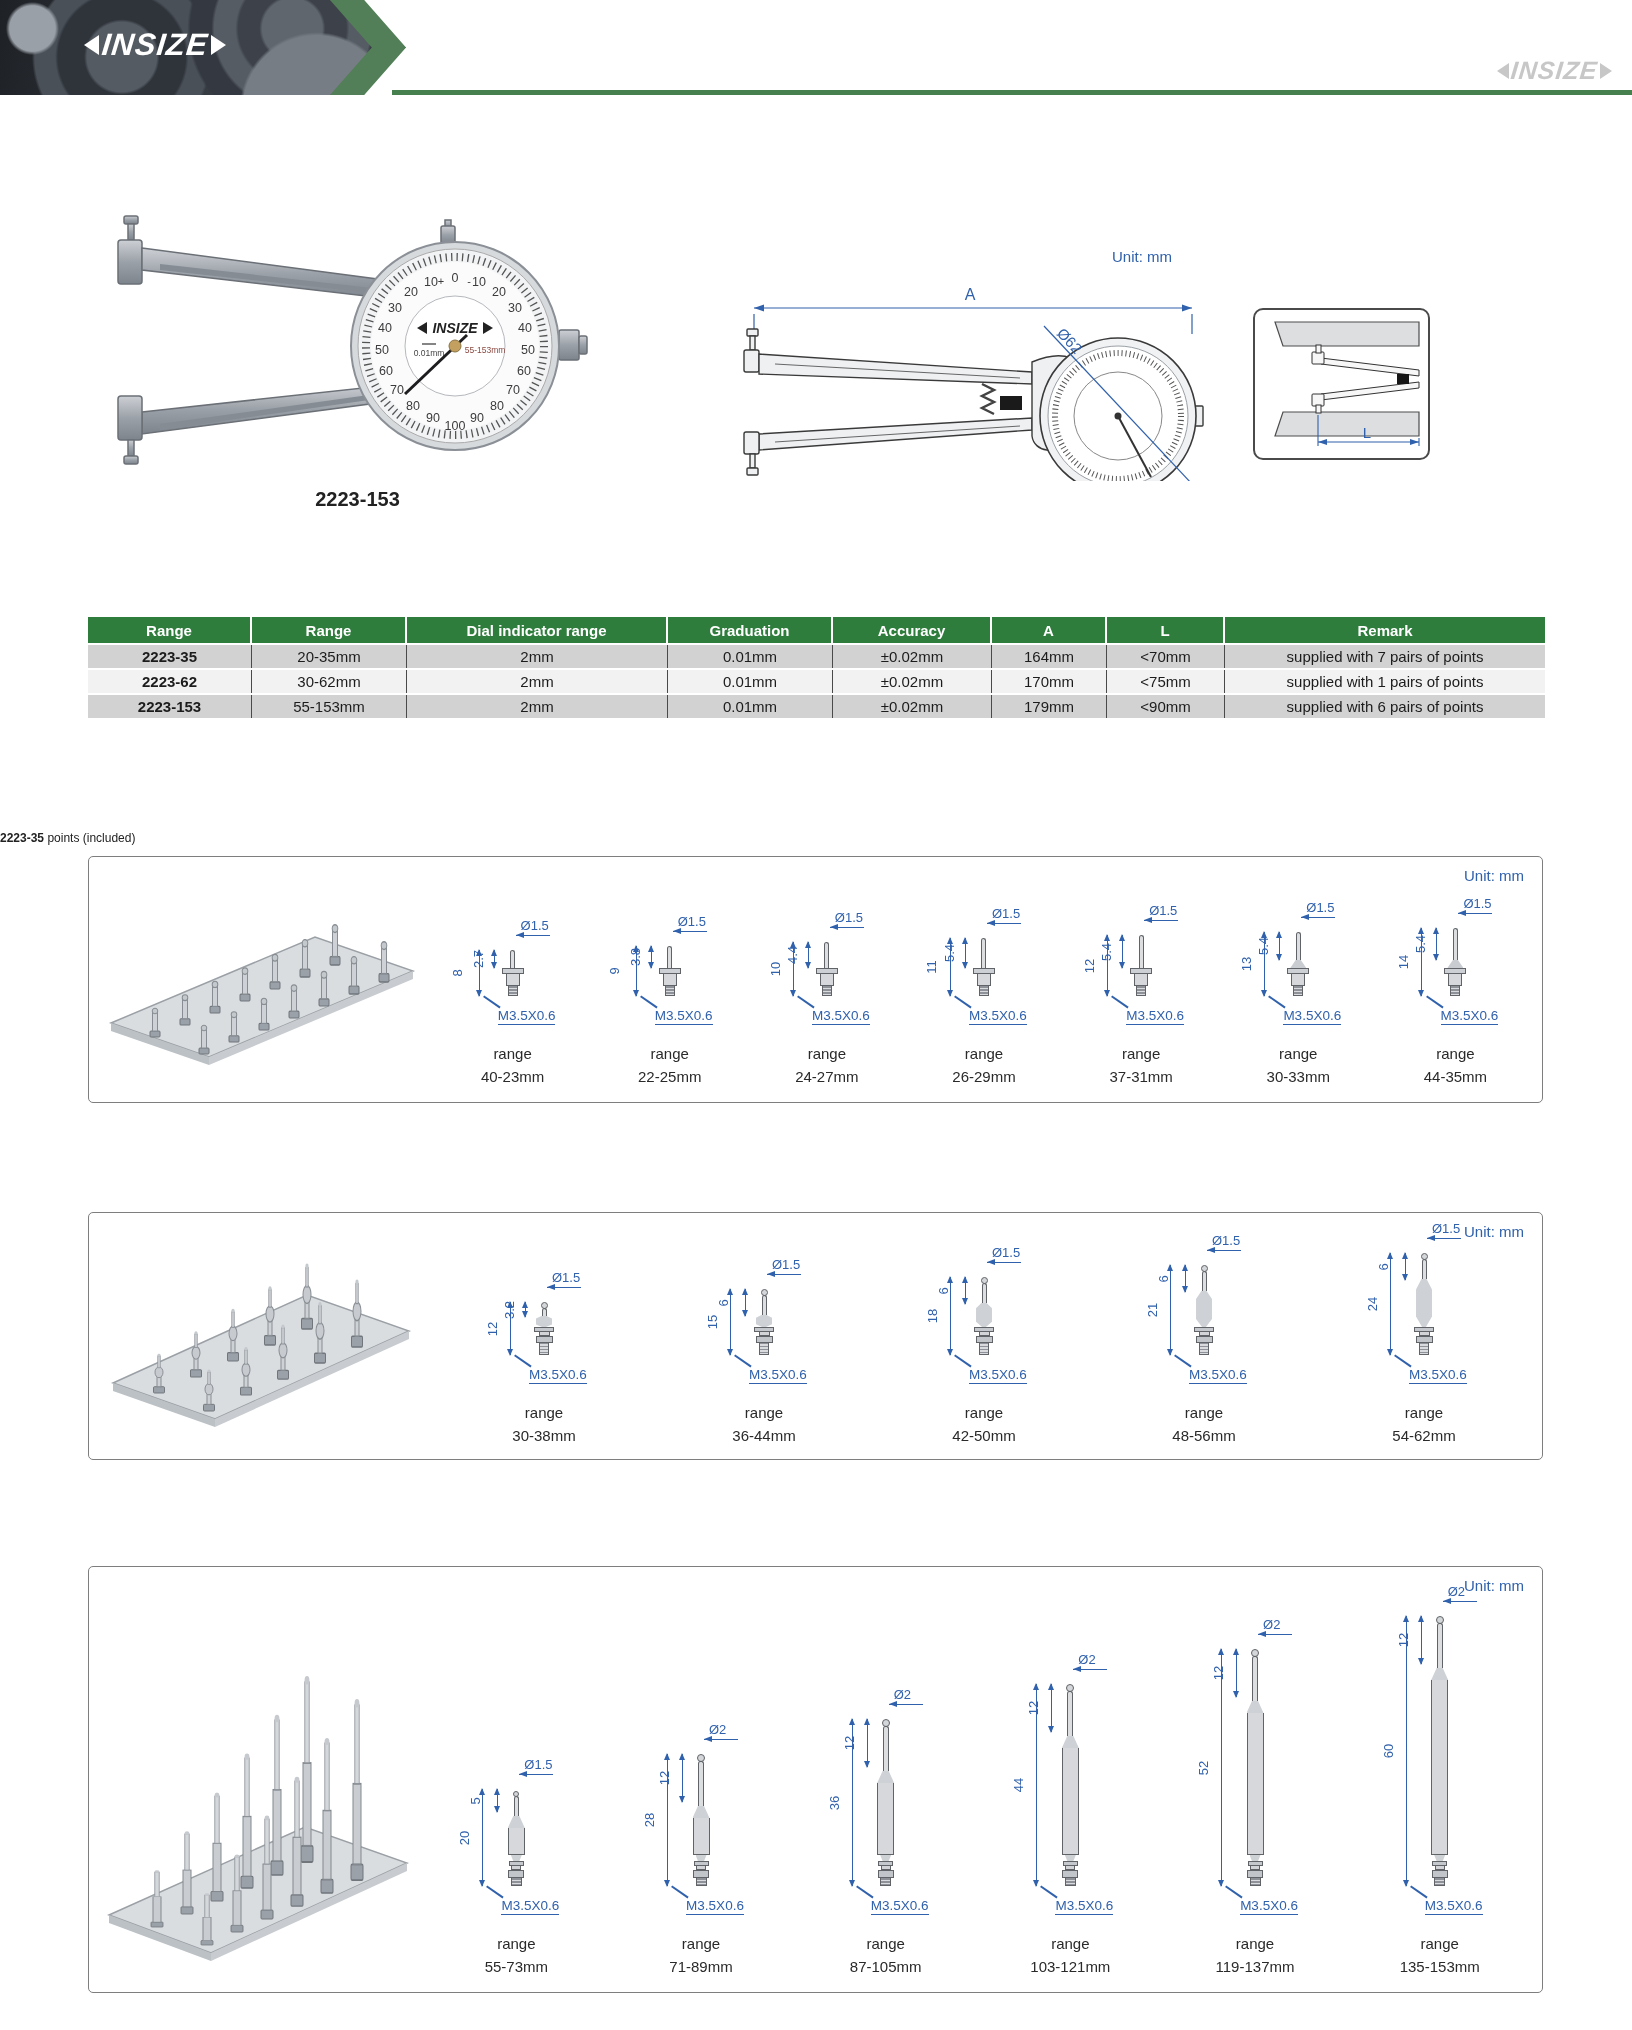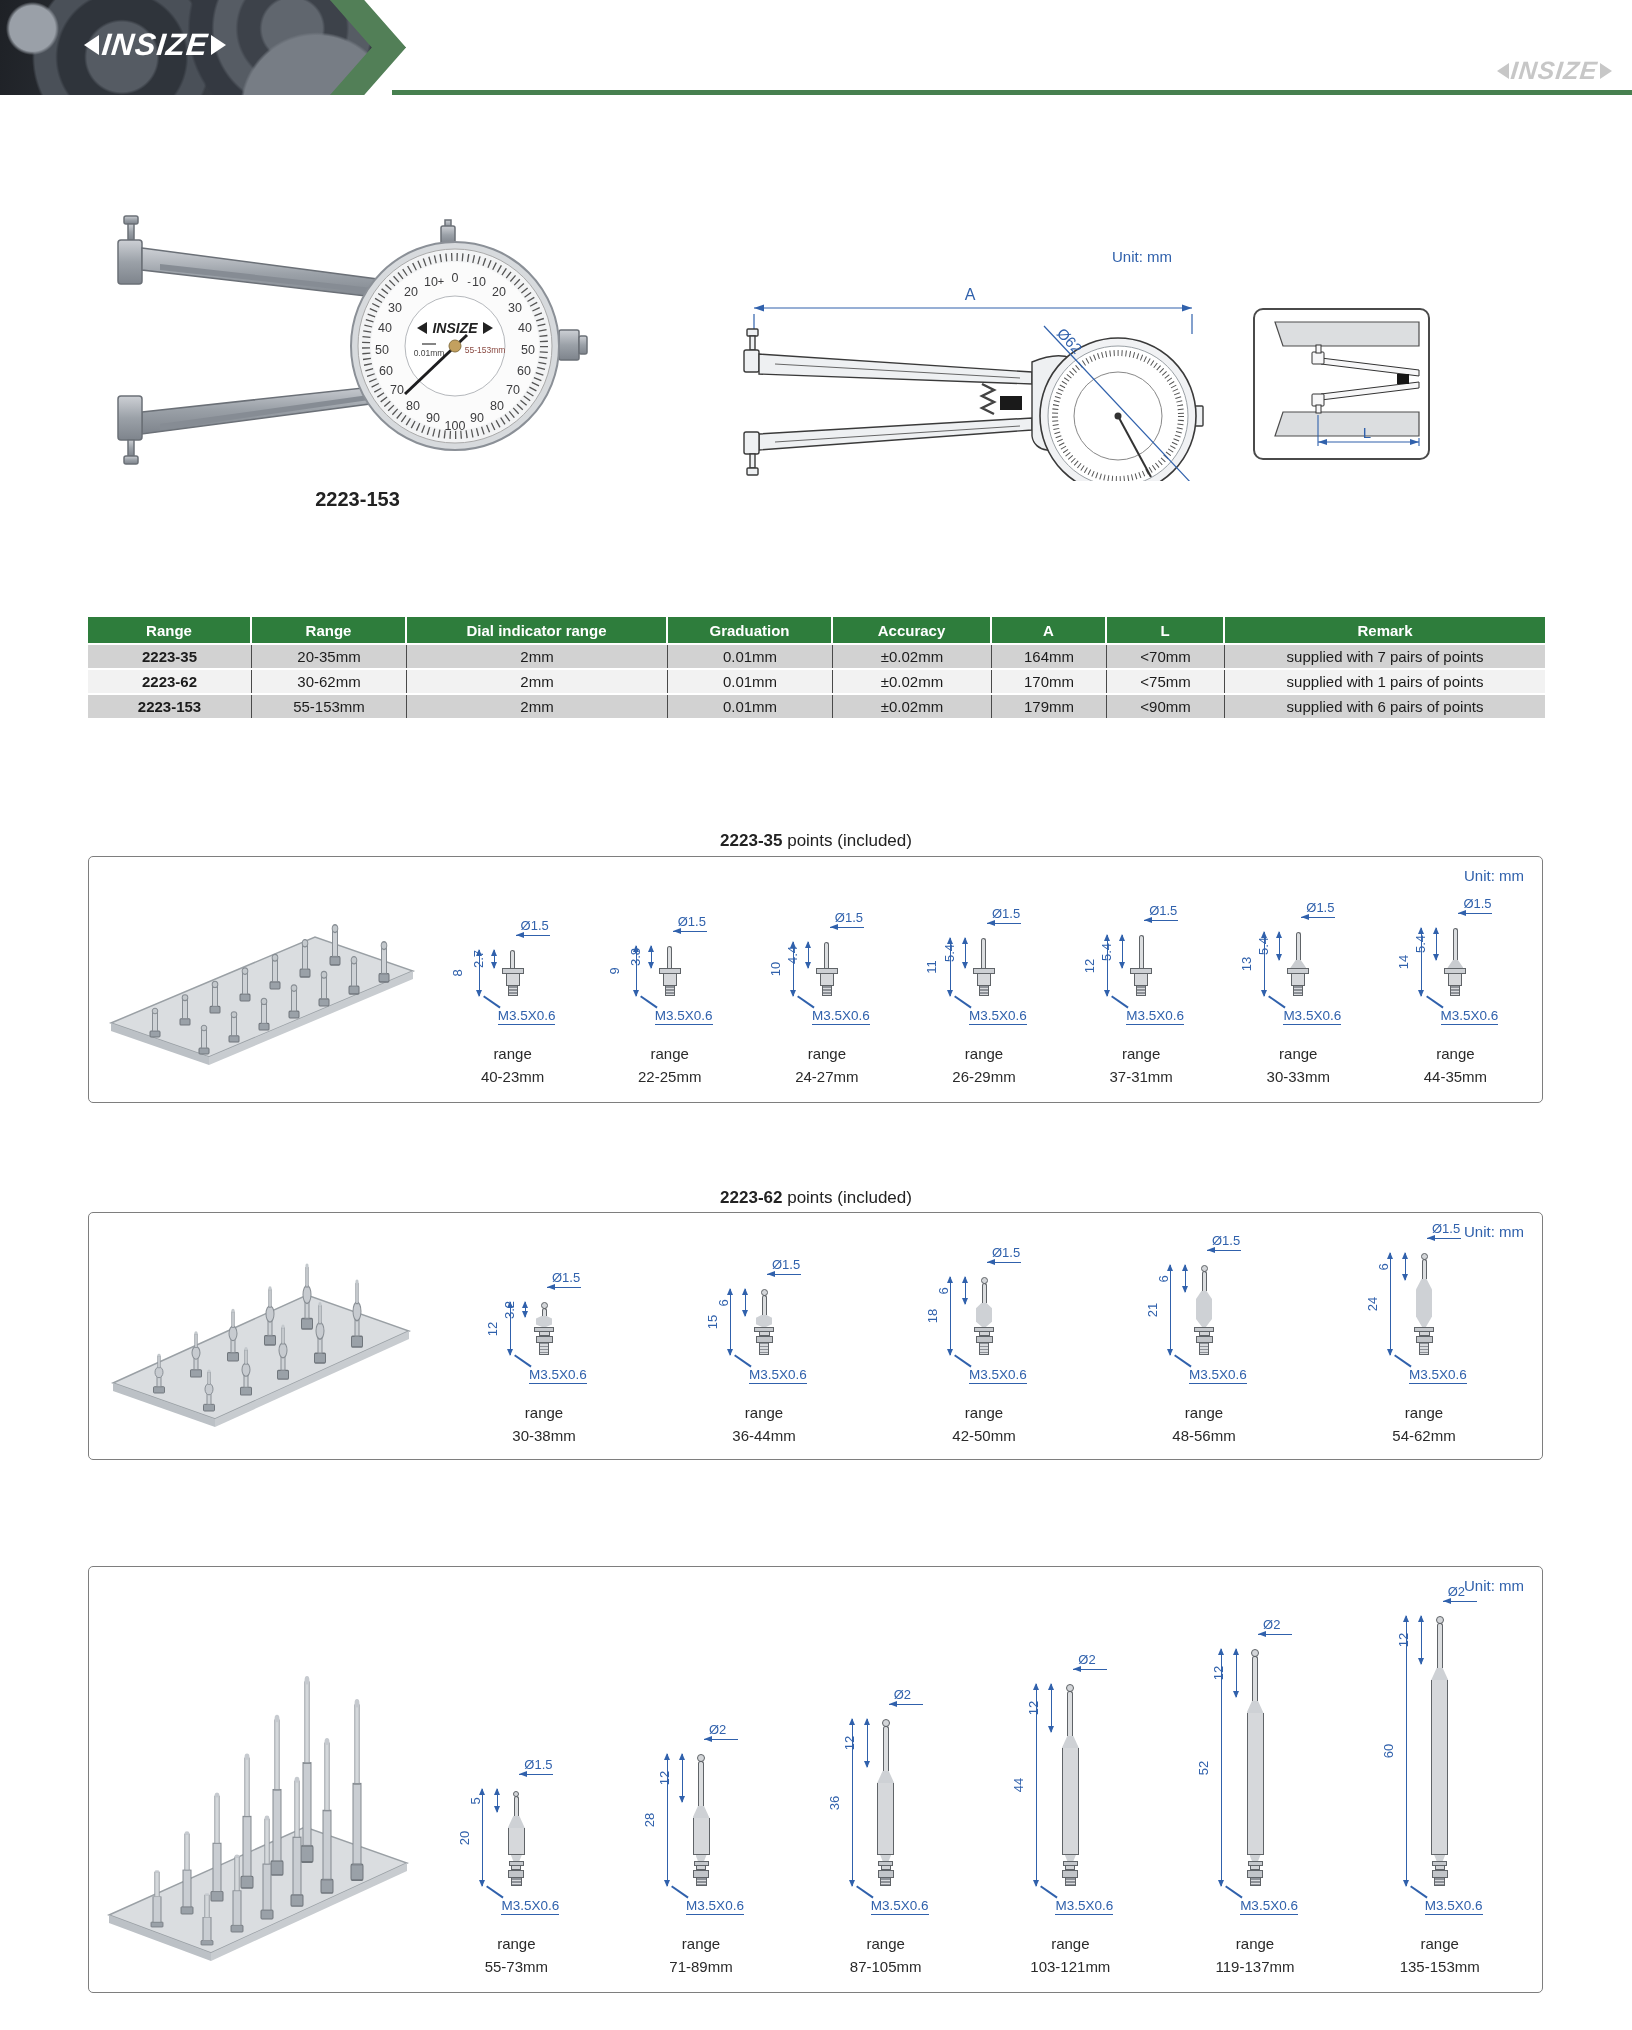--- a/index.html
+++ b/index.html
@@ -40,21 +40,21 @@
   .tr{display:flex;}
   .td{display:flex;align-items:center;justify-content:center;text-align:center;}
   .c0{width:164px}.c1{width:155px}.c2{width:261px}.c3{width:165px}.c4{width:159px}.c5{width:115px}.c6{width:118px}.c7{width:320px}
   .tr.th .td{background:var(--green);color:#fff;font-weight:bold;height:26px;border-right:2px solid #fff;}
   .tr.th .td:last-child{border-right:none;}
   .tr.r .td{height:23px;border-right:1.5px solid #4a4a4a;margin-top:2px;}
   .tr.r .td:last-child{border-right:none;}
   .tr.g .td{background:#d2d2d2;} .tr.w .td{background:#f2f2f2;}
   .code{font-weight:bold;}
   
-  .stitle{position:absolute;left:0;width:1632px;text-align:center;font-size:17px;color:#222;}
+  .stitle{position:absolute;left:0;width:1632px;text-align:left;font-size:12px;color:#222;}
   .stitle b{font-weight:bold;}
   .box{position:absolute;left:88px;width:1455px;border:1.5px solid #7e7e7e;border-radius:5px;background:#fff;}
   .unit{position:absolute;top:10px;right:18px;font-size:15px;color:var(--blue);}
   .plate{position:absolute;}
   .ptsrow{position:absolute;display:flex;}
   .pt{flex:1;display:flex;flex-direction:column;align-items:center;justify-content:flex-end;}
   .draw{position:relative;display:flex;justify-content:center;align-items:flex-end;width:100%;}
   .pin{display:flex;flex-direction:column;align-items:center;}
   .pin i{display:block;}
   .rod{width:5px;background:#dcdee0;border:1px solid #606468;border-bottom:none;border-radius:2.5px 2.5px 0 0;}
@@ -487,23 +487,20 @@
         </div>
         <div class="thl"><span>M3.5X0.6</span></div>
         <div class="rng">
             <span>range</span>
             <span>44-35mm</span>
           </div>
       </div>
     </div>
   </div>
 
-  <div class="stitle" style="top:1188px">
-    <b>2223-62</b><span> points (included)</span>
-  </div>
   <div class="box" style="top:1212px;height:248px">
     <div class="unit">Unit: mm</div>
     <svg class="plate" style="left:8px;top:12px" width="330" height="225" viewBox="0 0 330 225">
       <defs>
           <g id="pinB">
         <rect x="-5.5" y="-7" width="11" height="7" rx="1" fill="#9aa1a8" stroke="#70767c"></rect>
         <rect x="-2" y="-19" width="4" height="12" fill="#ced2d6" stroke="#878d93"></rect>
         <ellipse cx="0" cy="-23" rx="4" ry="6" fill="#c7cbd0" stroke="#878d93"></ellipse>
         <rect x="-1.2" y="-41" width="2.4" height="13" fill="#d2d6da" stroke="#8c9298" stroke-width="0.8"></rect>
         <circle cx="0" cy="-42" r="1.6" fill="#c4c9cd"></circle>

